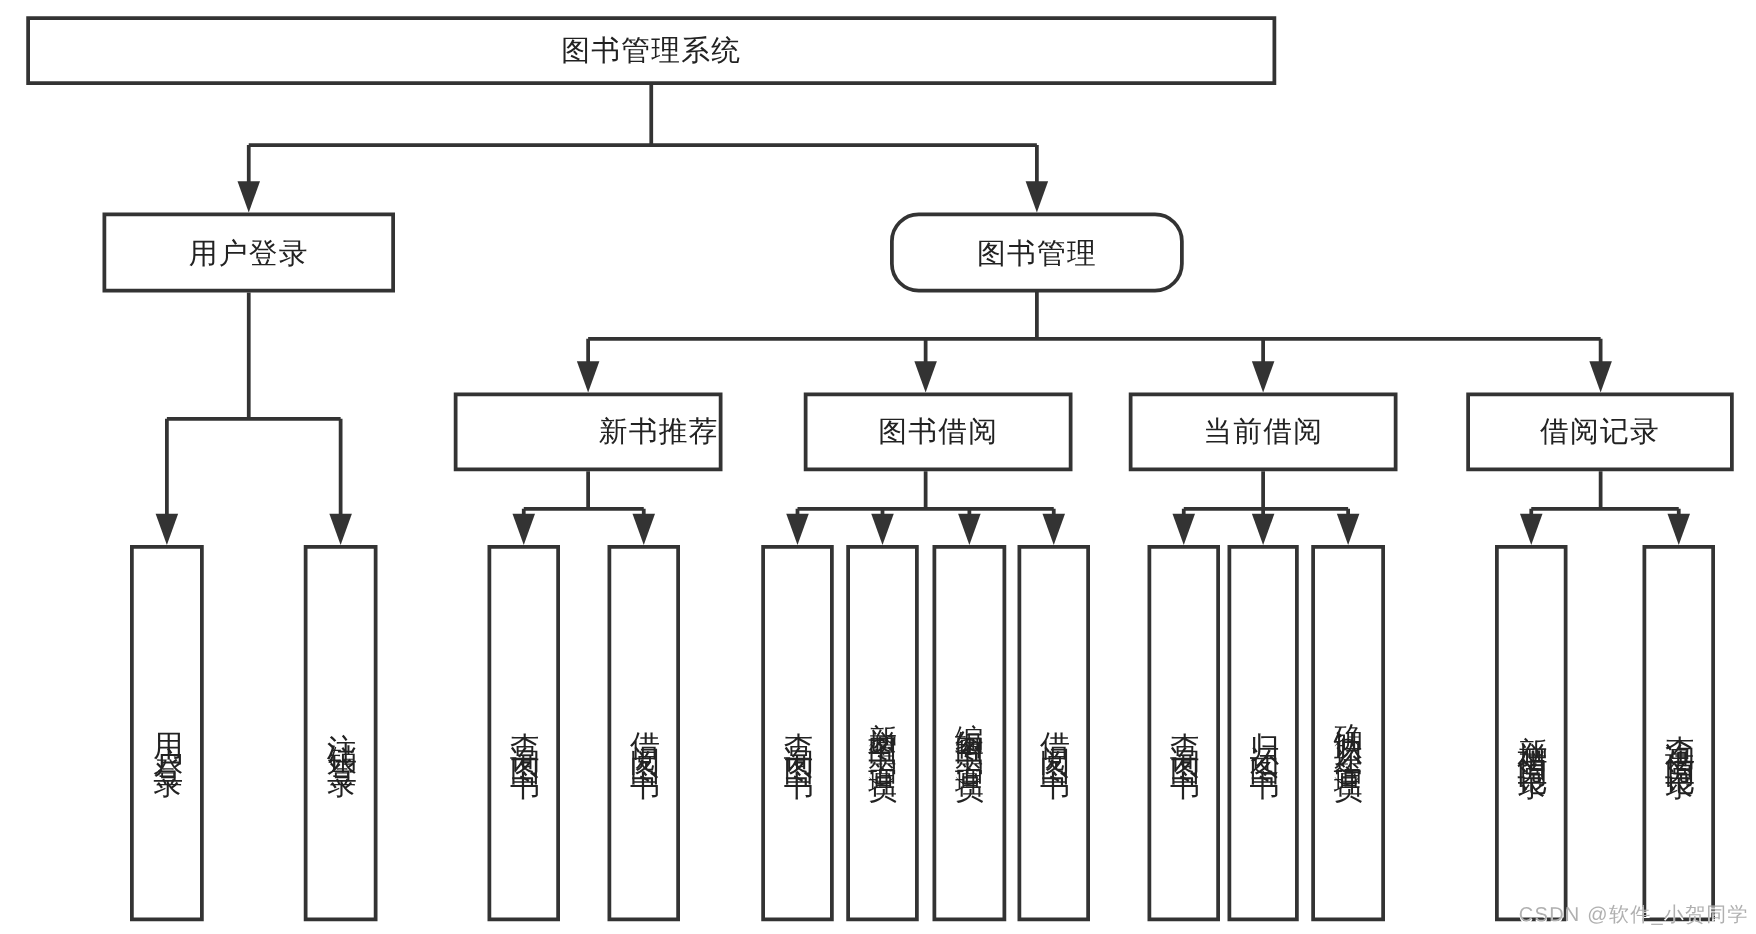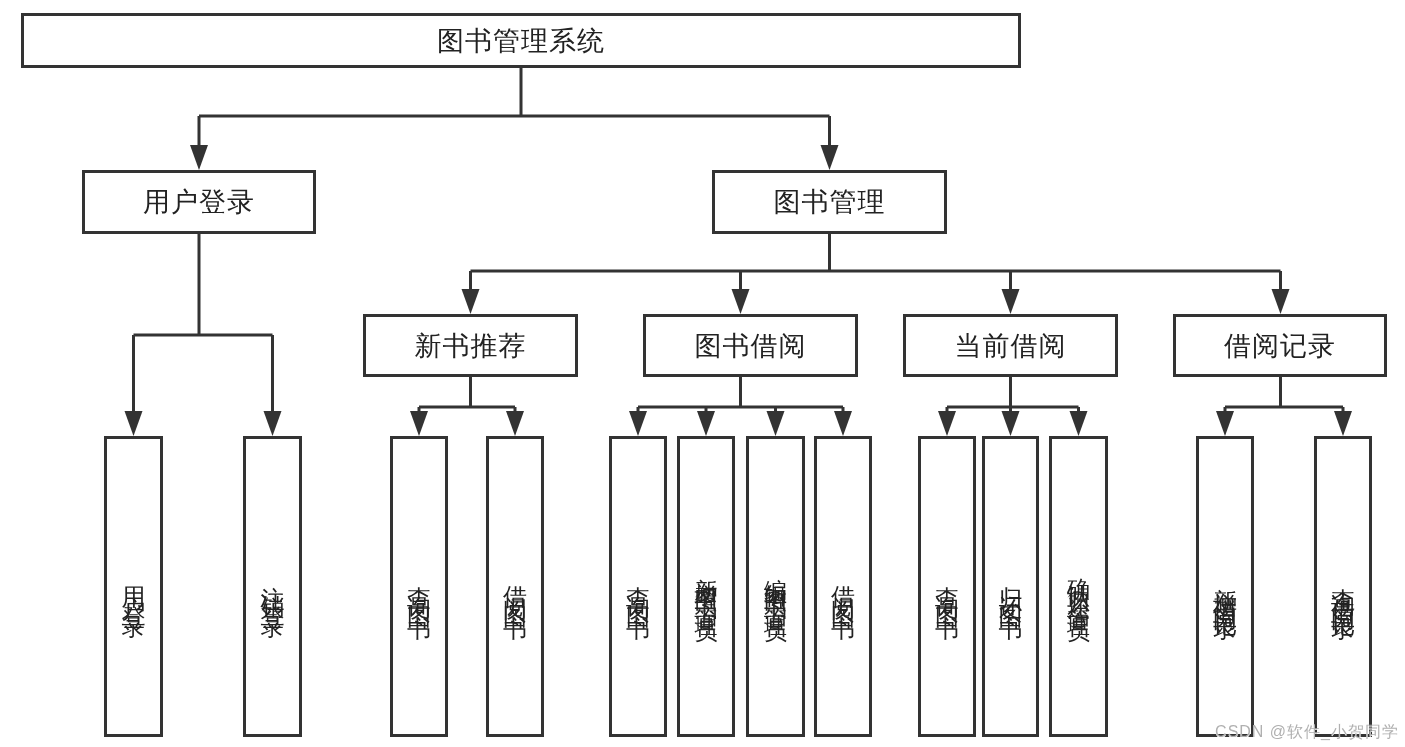--- a/index.html
+++ b/index.html
@@ -35,21 +35,21 @@
     position: absolute;
     box-sizing: border-box;
     border: 3px solid var(--line, #333333);
     background: #ffffff;
     display: flex;
     align-items: center;
     justify-content: center;
     color: var(--text, #222222);
   }
   .hnode {
-    font-size: 27px;
+    font-size: 23px;
     letter-spacing: 1px;
     white-space: nowrap;
   }
   .vnode .vtext {
     writing-mode: vertical-rl;
     text-orientation: mixed;
     line-height: 1;
     font-size: 24px;
     letter-spacing: 10px;
   }
@@ -109,25 +109,25 @@
     </g>
   </svg>
 
   <div class="node hnode" style="left:21px; top:13px; width:1000px; height:55px;">
     <span>图书管理系统</span>
   </div>
 
   <div class="node hnode" style="left:82px; top:170px; width:234px; height:64px;">
     <span>用户登录</span>
   </div>
-  <div class="node hnode" style="left:712px; top:170px; width:235px; height:64px;">
+  <div class="node hnode" style="left:712px; top:170px; width:235px; height:64px;border-radius:23px;">
     <span>图书管理</span>
   </div>
 
-  <div class="node hnode" style="left:363px; top:314px; width:215px; height:63px;">
+  <div class="node hnode" style="left:363px; top:314px; width:215px; height:63px;justify-content:flex-end;">
     <span>新书推荐</span>
   </div>
   <div class="node hnode" style="left:633px; top:314px; width:215px; height:63px;margin-left:10px;">
     <span>图书借阅</span>
   </div>
   <div class="node hnode" style="left:1173px; top:314px; width:214px; height:63px;">
     <span>借阅记录</span>
   </div>
   <div class="node hnode" style="left:903px; top:314px; width:215px; height:63px;">
     <span>当前借阅</span>

